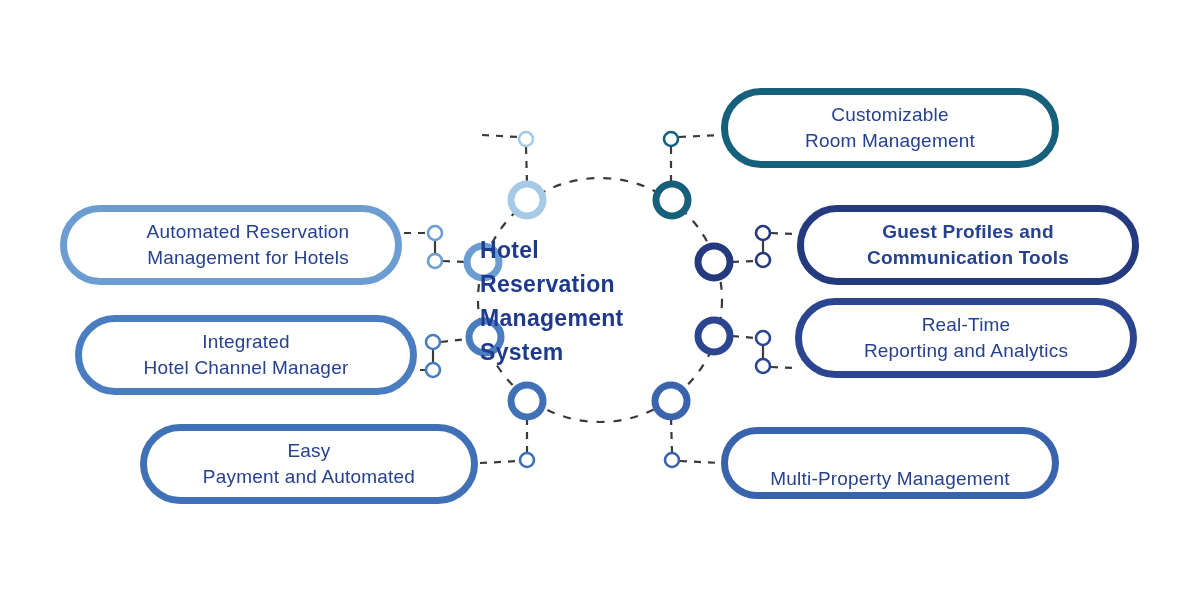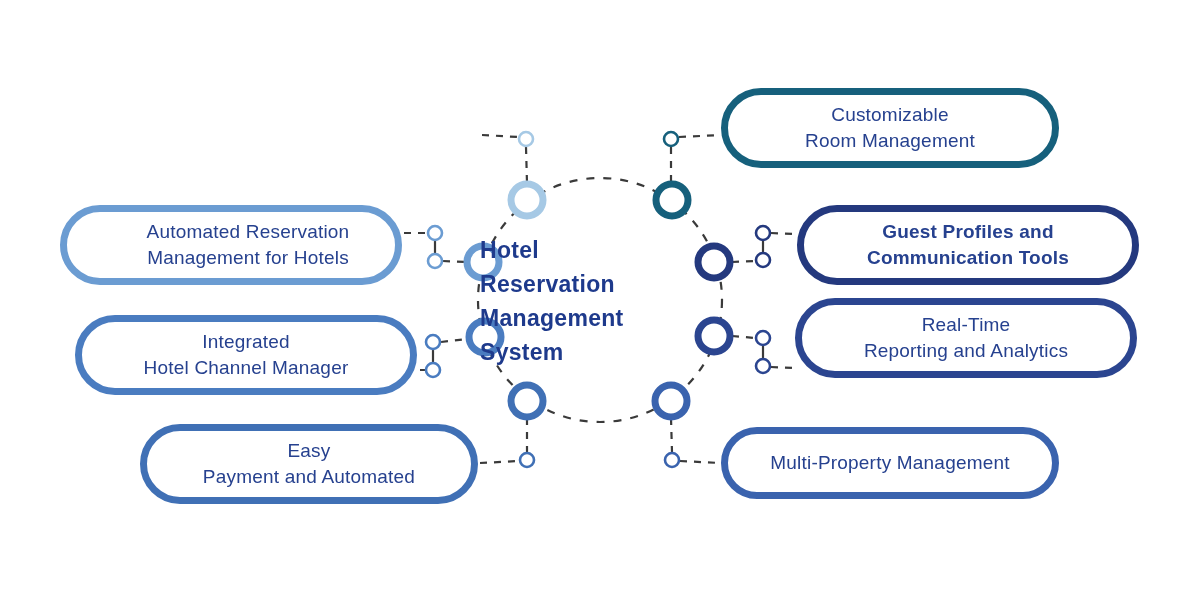--- a/index.html
+++ b/index.html
@@ -178,21 +178,21 @@
       <span>Guest Profiles and</span>
       <span>Communication Tools</span>
     </div>
   </div>
   <div class="pill pill-f6" style="border-color: rgb(43, 69, 144);">
     <div class="pill-label" style="color: rgb(38, 65, 143);">
       <span>Real-Time</span>
       <span>Reporting and Analytics</span>
     </div>
   </div>
-  <div class="pill pill-f7" style="border-color: rgb(58, 99, 174);">
+  <div class="pill pill-f7" style="border-color: rgb(58, 99, 174); align-items: flex-end;">
     <div class="pill-label" style="color: rgb(38, 65, 143);">
       <span>Multi-Property Management</span>
       <span></span>
     </div>
   </div>
 
   <div class="center-text" style="color: rgb(30, 58, 140);">
     <span>Hotel</span>
     <span>Reservation</span>
     <span>Management</span>

